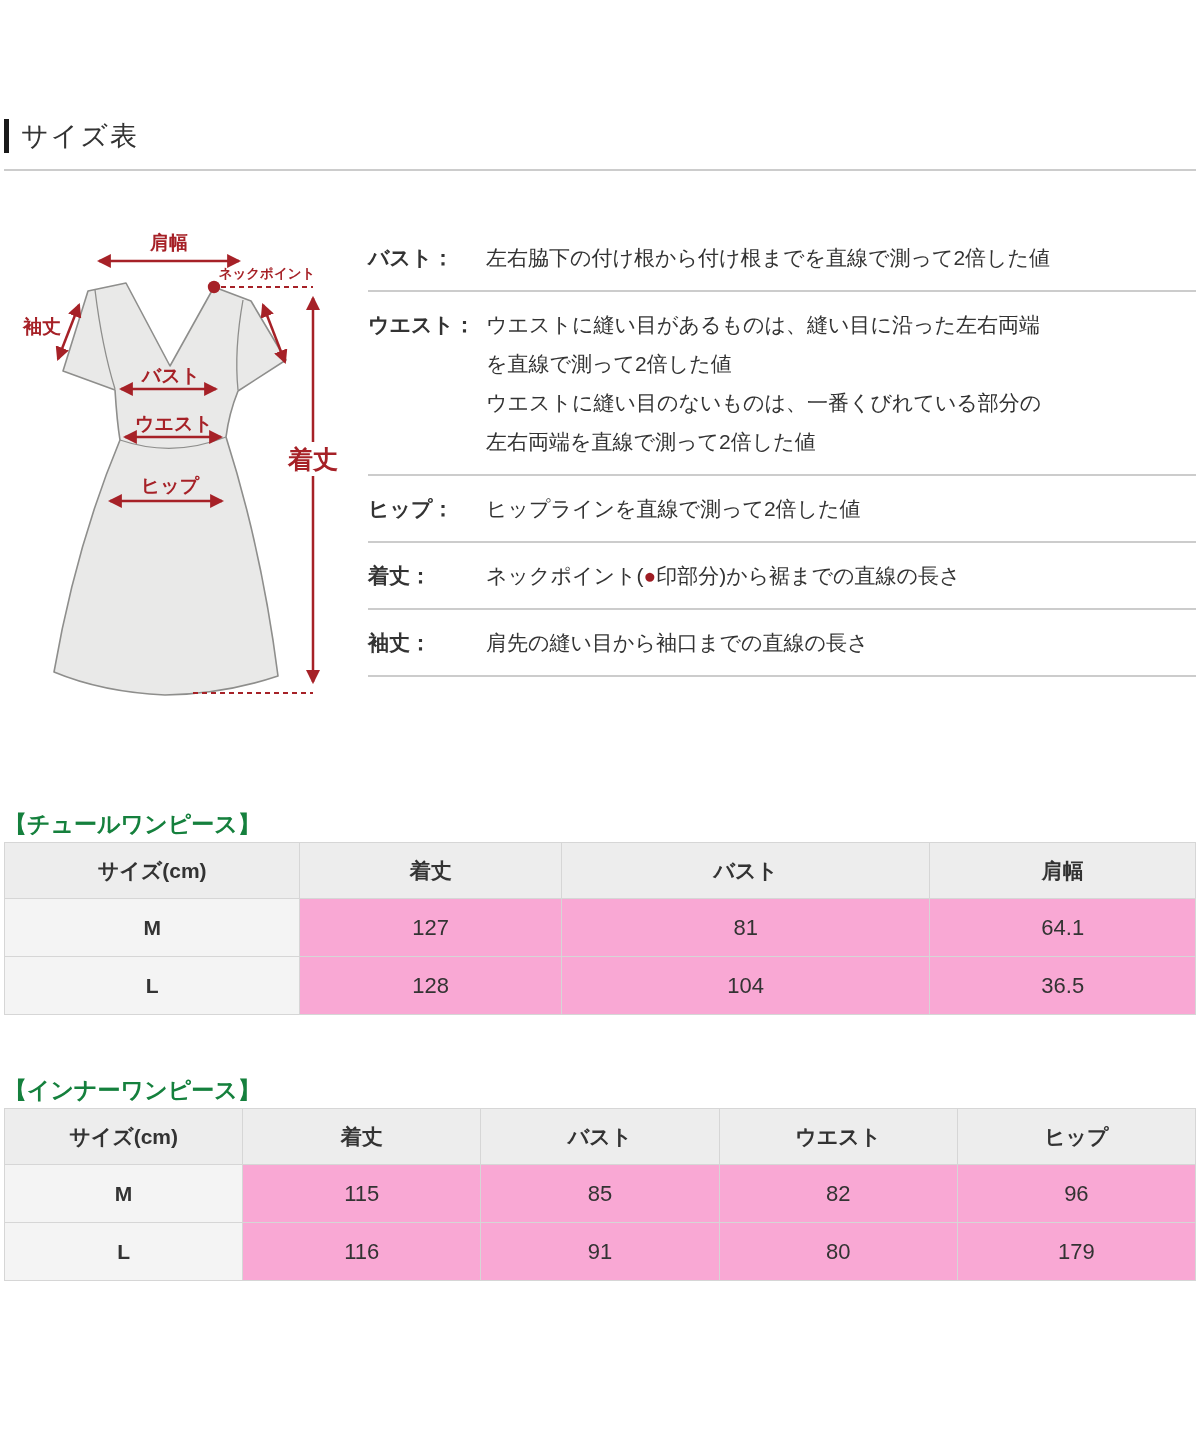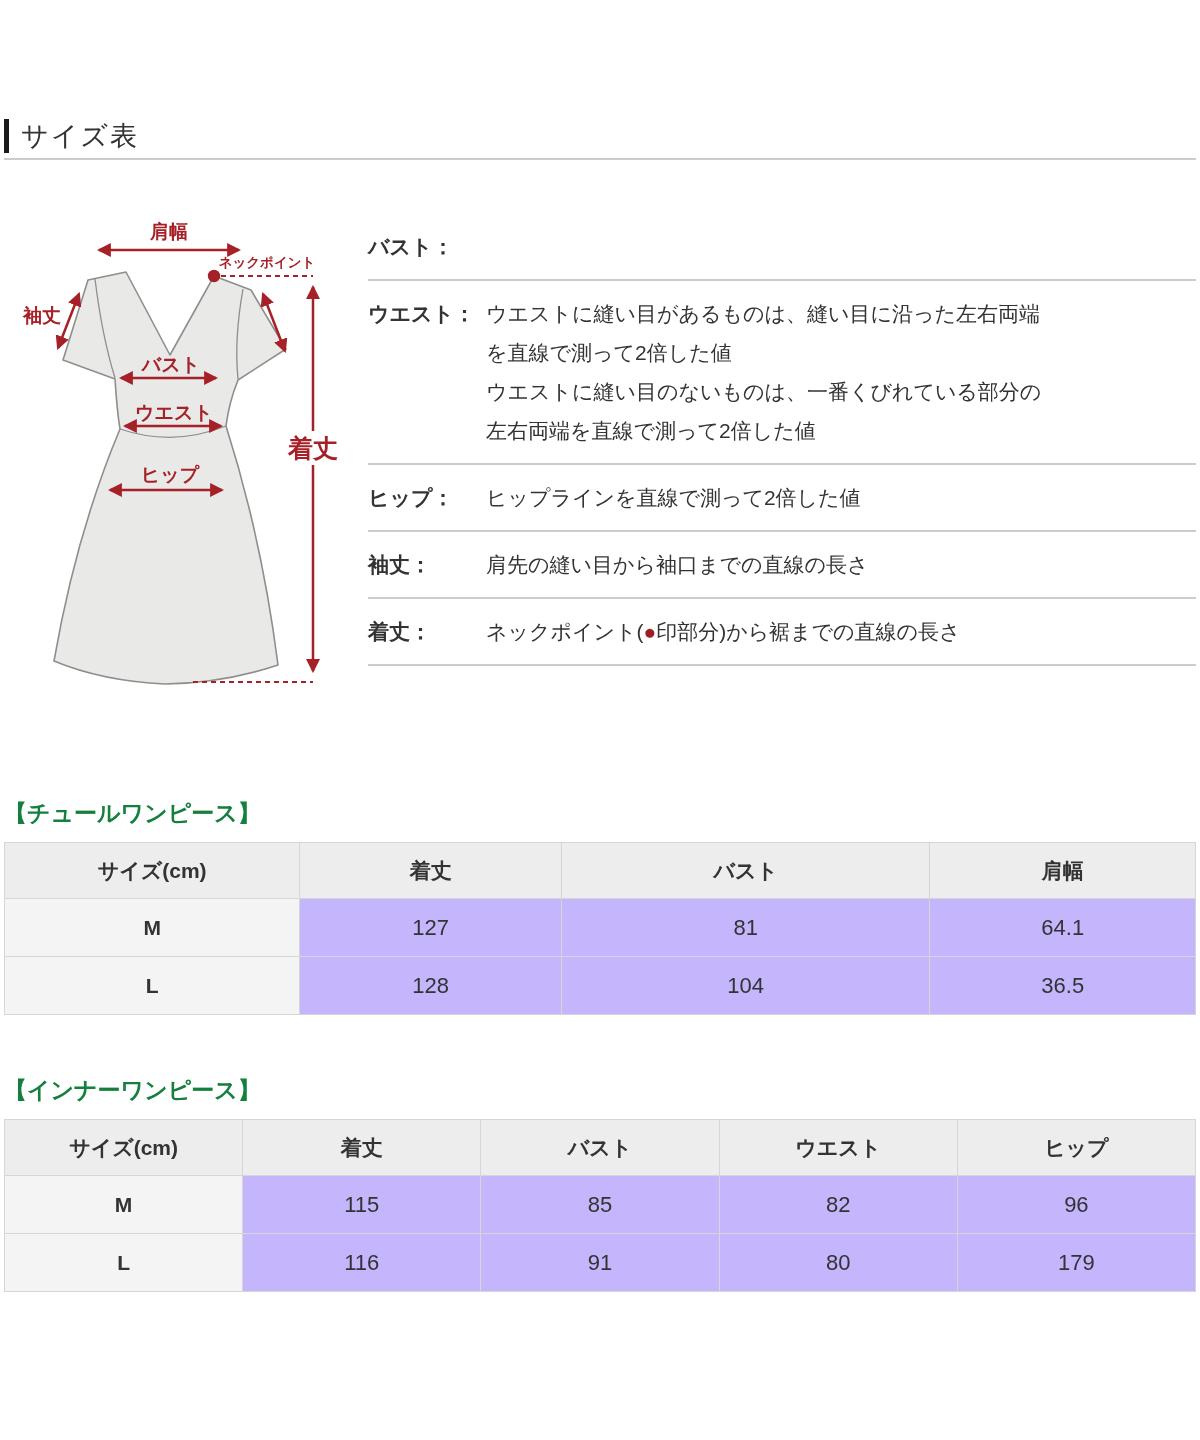--- a/index.html
+++ b/index.html
@@ -17,21 +17,21 @@
   html,body{margin:0;padding:0;}
   body{
     width:1200px;height:1440px;overflow:hidden;background:#ffffff;
     font-family:"Liberation Sans","DejaVu Sans",sans-serif;color:var(--text);
   }
   .page{width:1200px;padding:0 4px;}
 
   
   .title-block{
     margin:118px 0 0 0;display:flex;align-items:center;
-    padding-bottom:4px;border-bottom:2px solid var(--divider);
+    padding-bottom:15px;border-bottom:2px solid var(--divider);
   }
   .title-bar{width:5px;height:34px;background:#1a1a1a;margin-right:12px;flex:0 0 auto;}
   .page-title{font-size:27px;letter-spacing:2px;color:#333;}
 
   
   .measure{display:flex;margin-top:54px;}
   .diagram-wrap{width:364px;flex:0 0 auto;}
   .defs{flex:1;min-width:0;}
   .def-row{
     display:flex;align-items:flex-start;
@@ -52,31 +52,31 @@
   .dg-label-sm{fill:var(--accent);font-weight:700;font-size:13.5px;text-anchor:middle;}
   .dg-label-lg{fill:var(--accent);font-weight:700;font-size:25px;text-anchor:middle;}
   .dg-dot{fill:var(--accent);}
   .label-bg{fill:#ffffff;}
 
   
   .table-title{font-size:23px;font-weight:700;color:#15803d;}
   .tt-1{margin-top:90px;}
   .tt-2{margin-top:60px;}
   table.size-table{
-    width:100%;border-collapse:collapse;margin-top:13px;
+    width:100%;border-collapse:collapse;margin-top:2px;
     font-size:22px;
     border-radius:29px;
   }
   .size-table th,.size-table td{
     border:1px solid var(--table-border);text-align:center;vertical-align:middle;
     height:58px;padding:0 6px;
   }
   .size-table thead th{background:var(--table-header-bg);font-size:21px;font-weight:700;height:56px;}
   .size-table tbody th{background:var(--table-col-bg);font-size:21px;font-weight:700;}
-  .size-table tbody td{background:#c4b5fd;font-weight:400;}
+  .size-table tbody td{background:#f9a8d4;font-weight:400;}
   .size-table col.c-size{width:24.8%;}
   .size-table-5 col{width:20%;}
 </style>
 </head>
 <body>
 
 <div class="page">
 
   <div class="title-block">
     <div class="title-bar"></div>
@@ -123,39 +123,40 @@
         <text class="dg-label" x="170" y="205">ウエスト</text>
         <text class="dg-label" x="166" y="267">ヒップ</text>
         <rect class="label-bg" x="282" y="217" width="54" height="34"></rect>
         <text class="dg-label-lg" x="309" y="243">着丈</text>
       </svg>
     </div>
 
     <div class="defs">
       <div class="def-row">
         <div class="def-term">バスト：</div>
+        <p class="def-desc">左右脇下の付け根から付け根までを直線で測って2倍した値</p>
       </div>
       <div class="def-row">
         <div class="def-term">ウエスト：</div>
         <p class="def-desc">ウエストに縫い目があるものは、縫い目に沿った左右両端
 を直線で測って2倍した値
 ウエストに縫い目のないものは、一番くびれている部分の
 左右両端を直線で測って2倍した値</p>
       </div>
       <div class="def-row">
         <div class="def-term">ヒップ：</div>
         <p class="def-desc">ヒップラインを直線で測って2倍した値</p>
       </div>
       <div class="def-row">
+        <div class="def-term">着丈：</div>
+        <p class="def-desc"><span>ネックポイント(</span><span class="neck-dot">●</span><span>印部分)から裾までの直線の長さ</span></p>
+      </div>
+      <div class="def-row">
         <div class="def-term">袖丈：</div>
         <p class="def-desc">肩先の縫い目から袖口までの直線の長さ</p>
-      </div>
-      <div class="def-row">
-        <div class="def-term">着丈：</div>
-        <p class="def-desc"><span>ネックポイント(</span><span class="neck-dot">●</span><span>印部分)から裾までの直線の長さ</span></p>
       </div>
     </div>
   </div>
 
   <div class="table-title tt-1">【チュールワンピース】</div>
   <table class="size-table">
     <colgroup>
         <col class="c-size">
         <col>
         <col>

